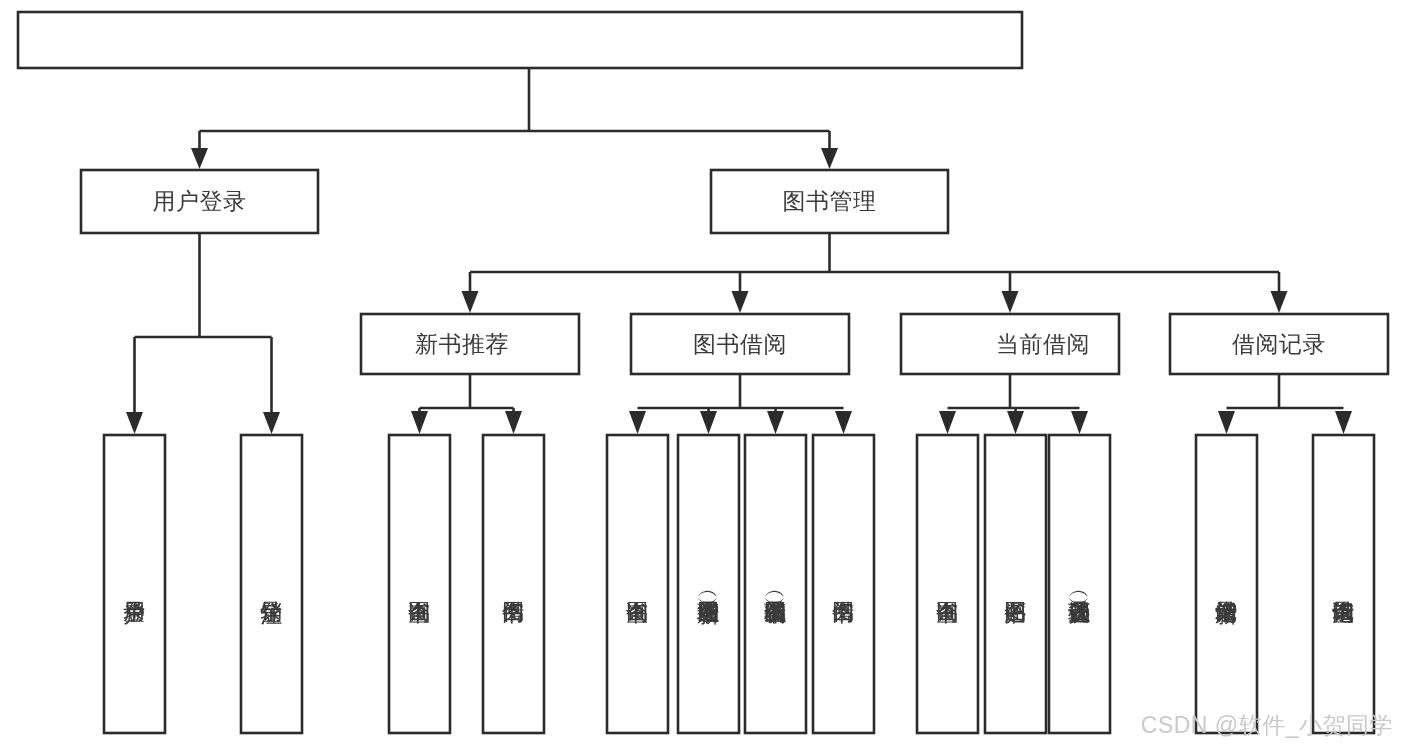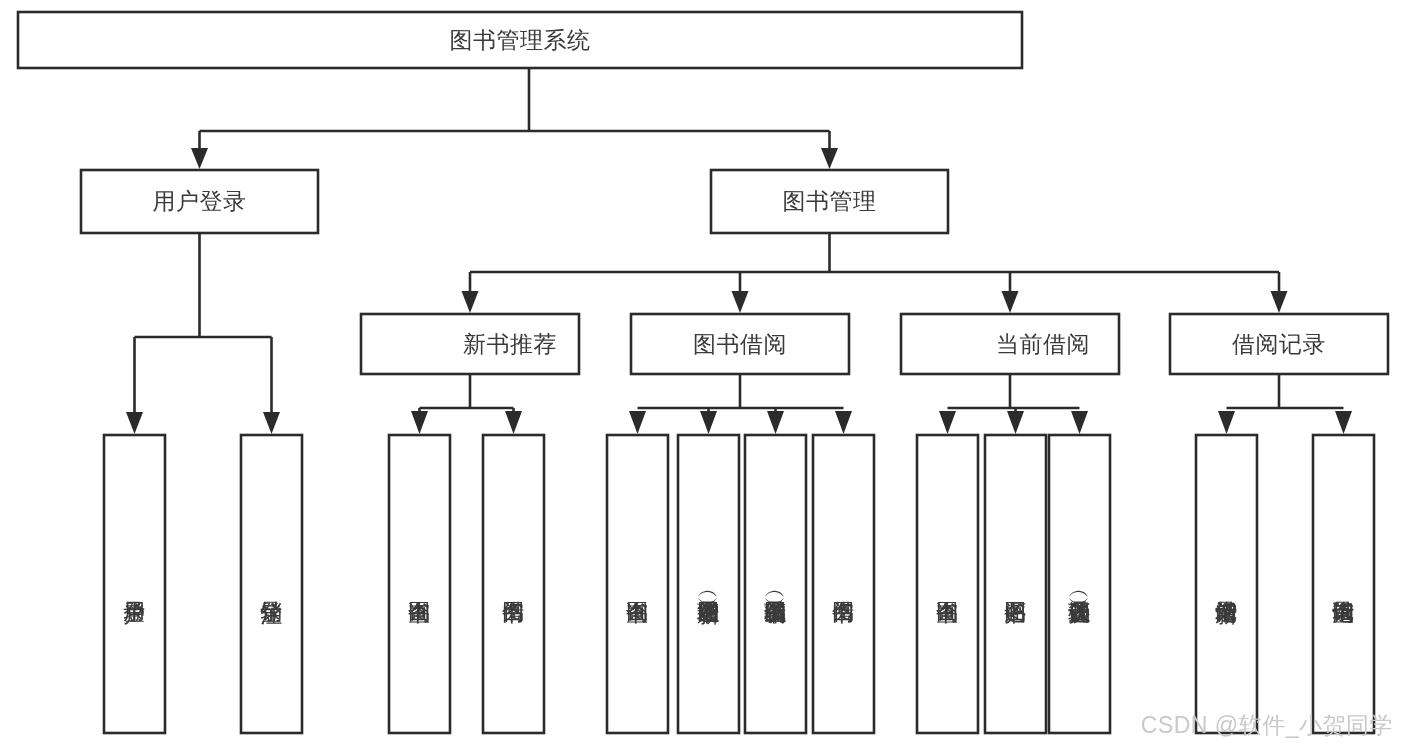--- a/index.html
+++ b/index.html
@@ -154,26 +154,25 @@
     <polygon class="arrow-head" points="1007,411 1024,411 1015.5,434"></polygon>
     <polygon class="arrow-head" points="1071,411 1088,411 1079.5,434"></polygon>
     <path class="connector" d="M 1015.5 408 L 1015.5 413"></path>
 
     <path class="connector" d="M 1279 374 L 1279 408"></path>
     <path class="connector" d="M 1226.5 408 L 1343.5 408"></path>
     <polygon class="arrow-head" points="1218,411 1235,411 1226.5,434"></polygon>
     <polygon class="arrow-head" points="1335,411 1352,411 1343.5,434"></polygon>
   </svg>
 
-  <div class="node-label-h" style="left:18px; top:12px; width:1004px; height:56px;">图书管理系统</div>
 
   <div class="node-label-h" style="left:81px; top:170px; width:237px; height:63px;">用户登录</div>
   <div class="node-label-h" style="left:711px; top:170px; width:237px; height:63px;text-align:center;">图书管理</div>
 
-  <div class="node-label-h" style="left:361px; top:314px; width:202px; height:60px;padding-left:48px;">新书推荐</div>
+  <div class="node-label-h" style="left:361px; top:314px; width:202px; height:60px;">新书推荐</div>
   <div class="node-label-h" style="left:631px; top:314px; width:218px; height:60px;">图书借阅</div>
   <div class="node-label-h" style="left:901px; top:314px; width:218px; height:60px;padding-left:33px;">当前借阅</div>
   <div class="node-label-h" style="left:1170px; top:314px; width:218px; height:60px;">借阅记录</div>
 
   <div class="node-label-v" style="left:104px; top:435px; width:61px; height:298px;">用户登录</div>
   <div class="node-label-v" style="left:241px; top:435px; width:61px; height:298px;">注销登录</div>
   <div class="node-label-v" style="left:389px; top:435px; width:61px; height:298px;">查询图书</div>
   <div class="node-label-v" style="left:483px; top:435px; width:61px; height:298px;">借阅图书</div>
   <div class="node-label-v" style="left:607px; top:435px; width:61px; height:298px;">查询图书</div>
   <div class="node-label-v" style="left:678px; top:435px; width:61px; height:298px;">新增图书（管理员）</div>

